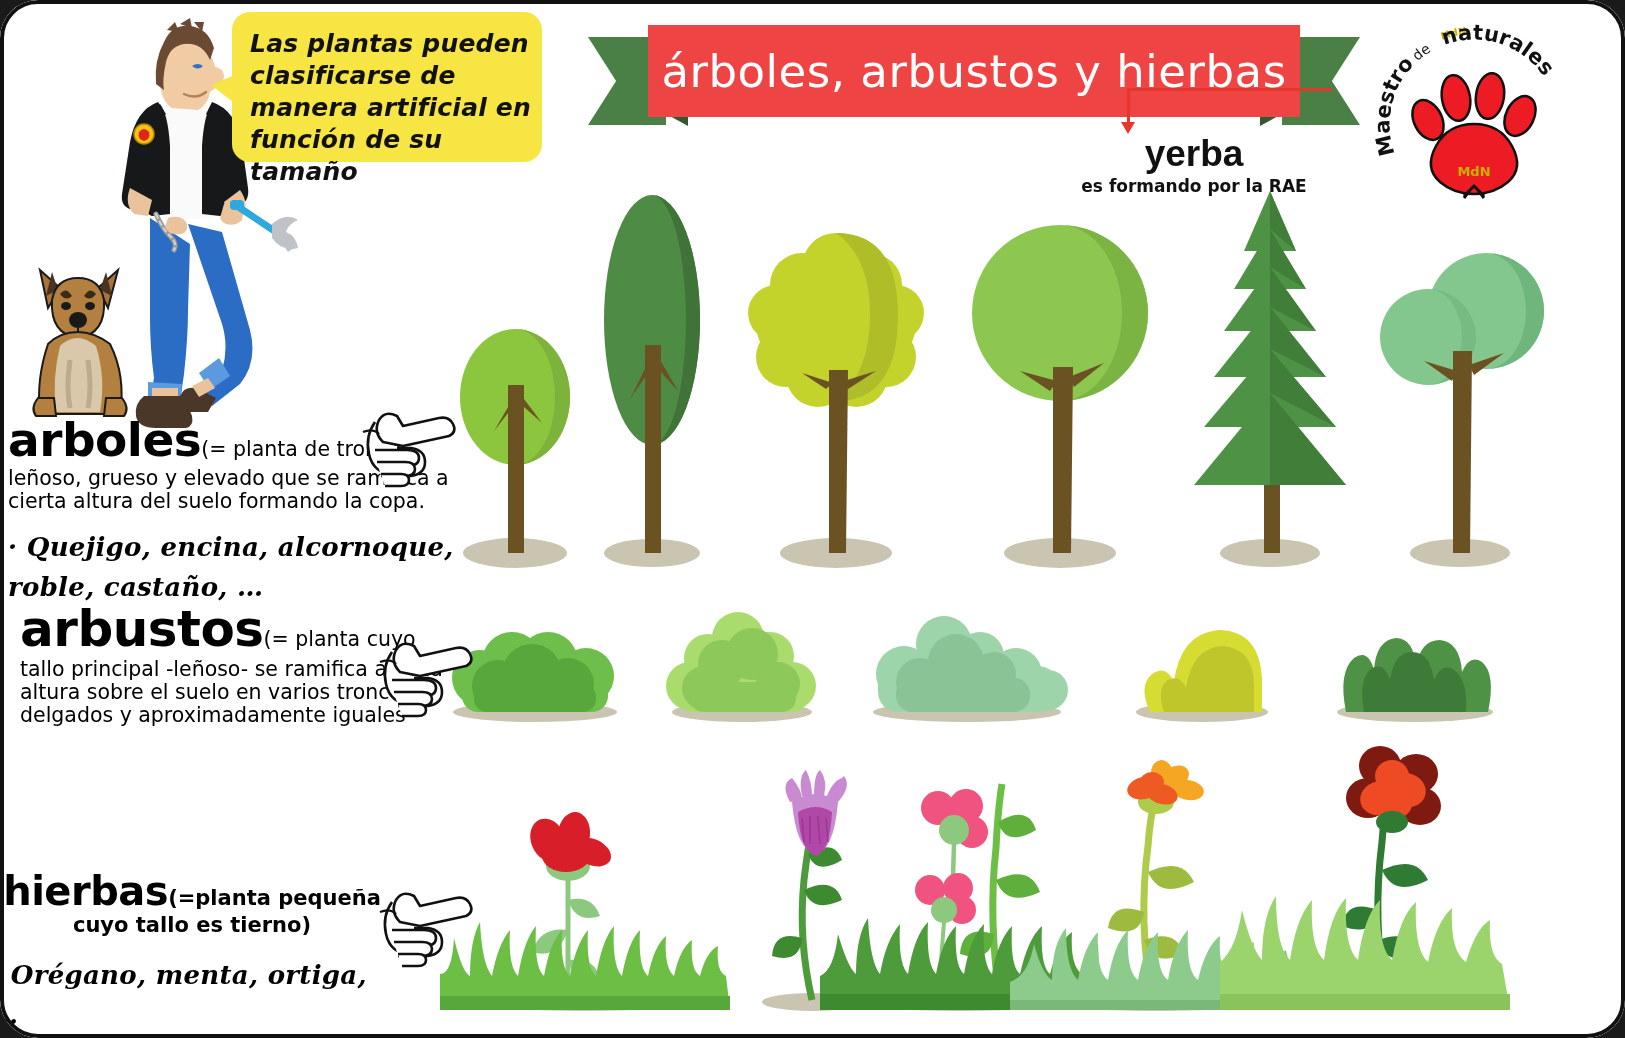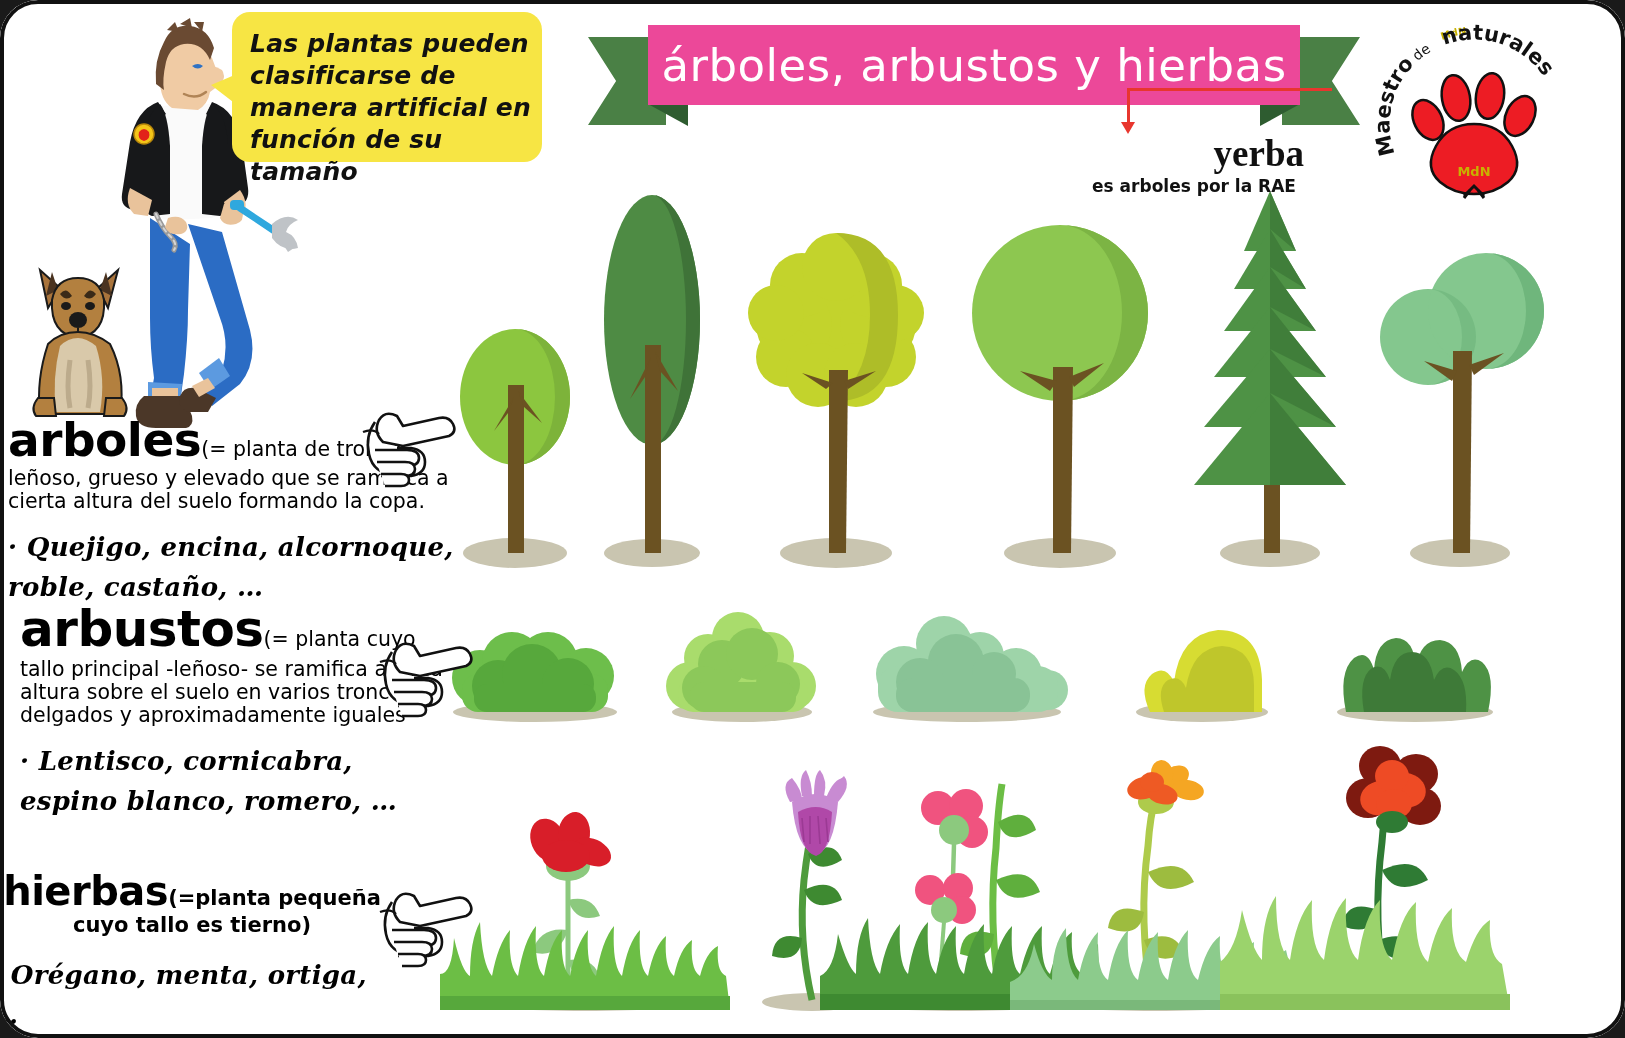--- a/index.html
+++ b/index.html
@@ -20,35 +20,35 @@
         border-right:26px solid #F7E544;}
 
   
   #ribbon{position:absolute;left:588px;top:25px;width:772px;height:113px;z-index:8;}
   .rb-tail{position:absolute;top:12px;width:78px;height:88px;background:#4A8045;}
   .rb-tail.left{left:0;clip-path:polygon(0 0,100% 0,100% 100%,0 100%,36% 50%);}
   .rb-tail.right{right:0;clip-path:polygon(0 0,100% 0,64% 50%,100% 100%,0 100%);}
   .rb-fold{position:absolute;top:79px;width:40px;height:22px;background:#2E5C30;z-index:1;}
   .rb-fold.l{left:60px;clip-path:polygon(0 0,100% 0,100% 100%);}
   .rb-fold.r{right:60px;clip-path:polygon(0 0,100% 0,0 100%);}
-  #rb-main{position:absolute;left:60px;top:0;width:652px;height:80px;
-           background:#ec4899;z-index:2;}
+  #rb-main{position:absolute;left:60px;top:0;width:652px;height:92px;
+           background:#ef4444;z-index:2;}
   #rb-title{position:absolute;inset:0;display:flex;align-items:center;
      justify-content:center;color:#fff;font-size:45px;letter-spacing:.5px;
      font-family:"DejaVu Sans",sans-serif;font-weight:400;}
 
   
   #yerba-wrap{position:absolute;left:1080px;top:88px;width:300px;height:105px;z-index:9;}
   #yerba-h{position:absolute;left:47px;top:0;width:205px;height:3px;background:#E8362E;}
   #yerba-v{position:absolute;left:47px;top:0;width:3px;height:38px;background:#E8362E;}
   #yerba-head{position:absolute;left:41px;top:34px;width:0;height:0;
      border-left:7px solid transparent;border-right:7px solid transparent;
      border-top:12px solid #E8362E;}
-  #yerba-word{position:absolute;left:4px;top:46px;width:220px;text-align:right;
-     font-family:Liberation Serif, serif;font-weight:700;font-size:37px;color:#111;
+  #yerba-word{position:absolute;left:4px;top:46px;width:220px;text-align:center;
+     font-family:Liberation Sans, sans-serif;font-weight:700;font-size:37px;color:#111;
      line-height:39px;}
   #yerba-sub{position:absolute;left:0;top:88px;width:228px;text-align:center;
      font-family:"DejaVu Sans",sans-serif;font-weight:600;font-size:17px;color:#111;}
 
   
   #logo{position:absolute;left:1386px;top:28px;width:176px;height:185px;z-index:14;}
 
   
   #person{position:absolute;left:72px;top:18px;width:230px;height:410px;z-index:10;}
   #dog{position:absolute;left:30px;top:248px;width:110px;height:172px;z-index:9;}
@@ -167,21 +167,21 @@
     <div id="rb-main">
       <div id="rb-title">árboles, arbustos y hierbas</div>
     </div>
   </div>
 
   <div id="yerba-wrap">
     <div id="yerba-h"></div>
     <div id="yerba-v"></div>
     <div id="yerba-head"></div>
     <div id="yerba-word">yerba</div>
-    <div id="yerba-sub">es arboles por la RAE</div>
+    <div id="yerba-sub">es formando por la RAE</div>
   </div>
 
   <svg id="logo" viewBox="0 0 176 185">
     <defs>
       <path id="arc1" d="M16 140 A 78 78 0 0 1 160 52" fill="none"></path>
       <path id="arc2" d="M14 136 A 80 80 0 0 1 162 48" fill="none"></path>
     </defs>
     <g fill="#ED1C24" stroke="#111" stroke-width="2.5">
       <ellipse cx="42" cy="92" rx="14" ry="21" transform="rotate(-26 42 92)"></ellipse>
       <ellipse cx="70" cy="70" rx="14" ry="23" transform="rotate(-10 70 70)"></ellipse>
@@ -209,21 +209,20 @@
     <div>
       <span class="word">arboles</span><span class="defn">(= planta de tronco leñoso, grueso y elevado que se ramifica a cierta altura del suelo formando la copa.</span>
     </div>
     <div class="examples" style="margin-top:14px;">· Quejigo, encina, alcornoque, roble, castaño, …</div>
   </div>
 
   <div class="defblock" id="b-arbustos">
     <div>
       <span class="word">arbustos</span><span class="defn">(= planta cuyo tallo principal -leñoso- se ramifica a poca altura sobre el suelo en varios troncos delgados y aproximadamente iguales</span>
     </div>
-    <div class="examples" style="margin-top:14px;">· Lentisco, cornicabra, espino blanco, romero, …</div>
   </div>
 
   <div class="defblock" id="b-hierbas">
     <div style="text-align:center;">
       <span class="word">hierbas</span><span class="defn">(=planta pequeña cuyo tallo es tierno)</span>
     </div>
     <div class="examples" style="margin-top:18px;">· Orégano, menta, ortiga, …</div>
   </div>
 
   <svg class="hand" style="left:345px;top:392px;width:112px;height:98px;" viewBox="0 0 112 98">

